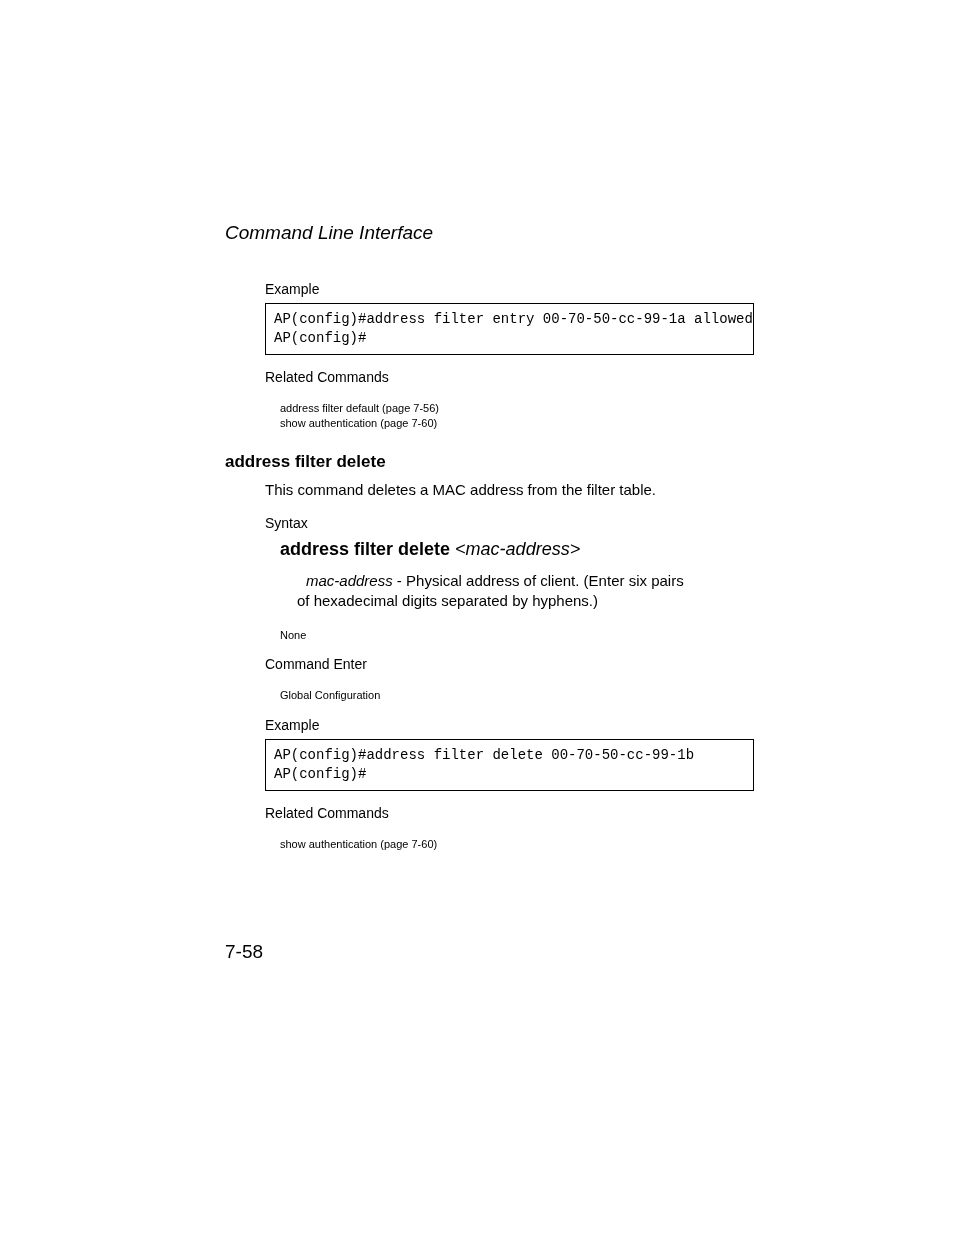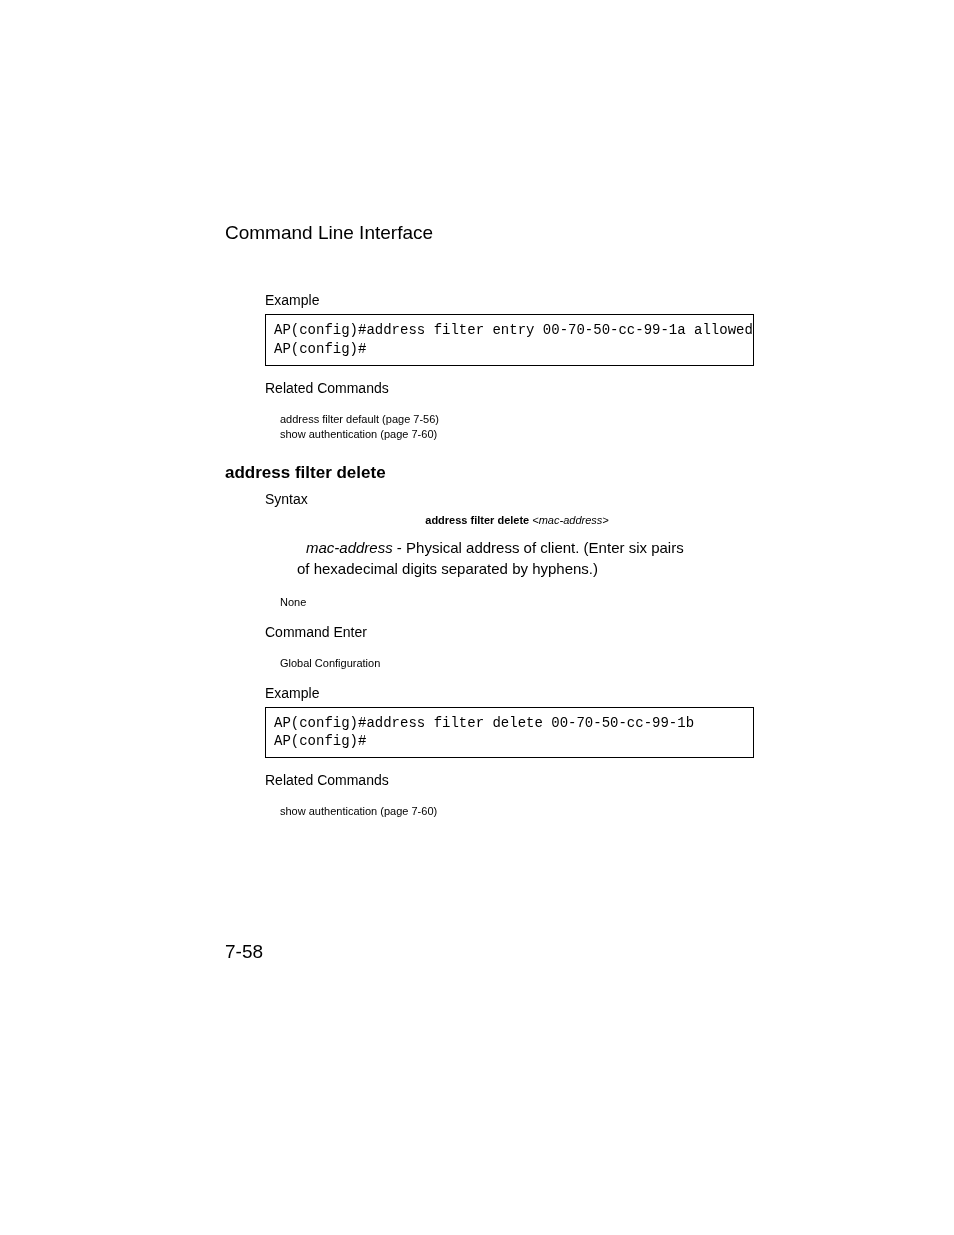--- a/index.html
+++ b/index.html
@@ -9,23 +9,24 @@
     font-family: Arial, Helvetica, sans-serif;
     color: #000;
     width: 954px;
     height: 1235px;
     position: relative;
   }
   .page {
     padding: 222px 200px 0 225px;
   }
   .chapter-title {
+    font-style: italic;
     font-size: 19px;
     font-weight: 400;
-    margin-bottom: 48px;
+    margin-bottom: 37px;
     font-family: Arial, Helvetica, sans-serif;
   }
   .section-heading {
     font-weight: normal;
     font-size: 14px;
     margin: 0 0 6px 40px;
   }
   .code-box {
     border: 1px solid #000;
     margin: 0 0 14px 40px;
@@ -44,24 +45,23 @@
     font-size: 15px;
     margin: 0 0 14px 40px;
     line-height: 1.35;
   }
   .command-title {
     font-weight: bold;
     font-size: 17px;
     margin: 22px 0 8px 0;
   }
   .syntax-line {
-    font-size: 11px;
+    font-size: 18px;
     margin: 0 0 10px 55px;
     line-height: 1.35;
-    text-align: center;
   }
   .syntax-line .bold { font-weight: bold; }
   .syntax-line .ital { font-style: italic; }
   .param-desc {
     font-size: 15px;
     margin: 0 0 14px 72px;
     line-height: 1.35;
     max-width: 400px;
   }
   .param-desc .ital { font-style: italic; margin-left: 9px; }
@@ -83,20 +83,21 @@
   <div class="code-box">AP(config)#address filter entry 00-70-50-cc-99-1a allowed
 AP(config)#</div>
 
   <div class="section-heading">Related Commands</div>
   <div class="body-text">
     <span>address filter default (page 7-56)</span><br>
     <span>show authentication (page 7-60)</span>
   </div>
 
   <div class="command-title">address filter delete</div>
+  <div class="body-text-l0">This command deletes a MAC address from the filter table.</div>
 
   <div class="section-heading">Syntax</div>
   <div class="syntax-line">
     <span class="bold">address filter delete</span>
     <span class="ital">&lt;mac-address&gt;</span>
   </div>
   <div class="param-desc">
     <span class="ital">mac-address</span><span> - Physical address of client. (Enter six pairs of hexadecimal digits separated by hyphens.)</span>
   </div>
 

